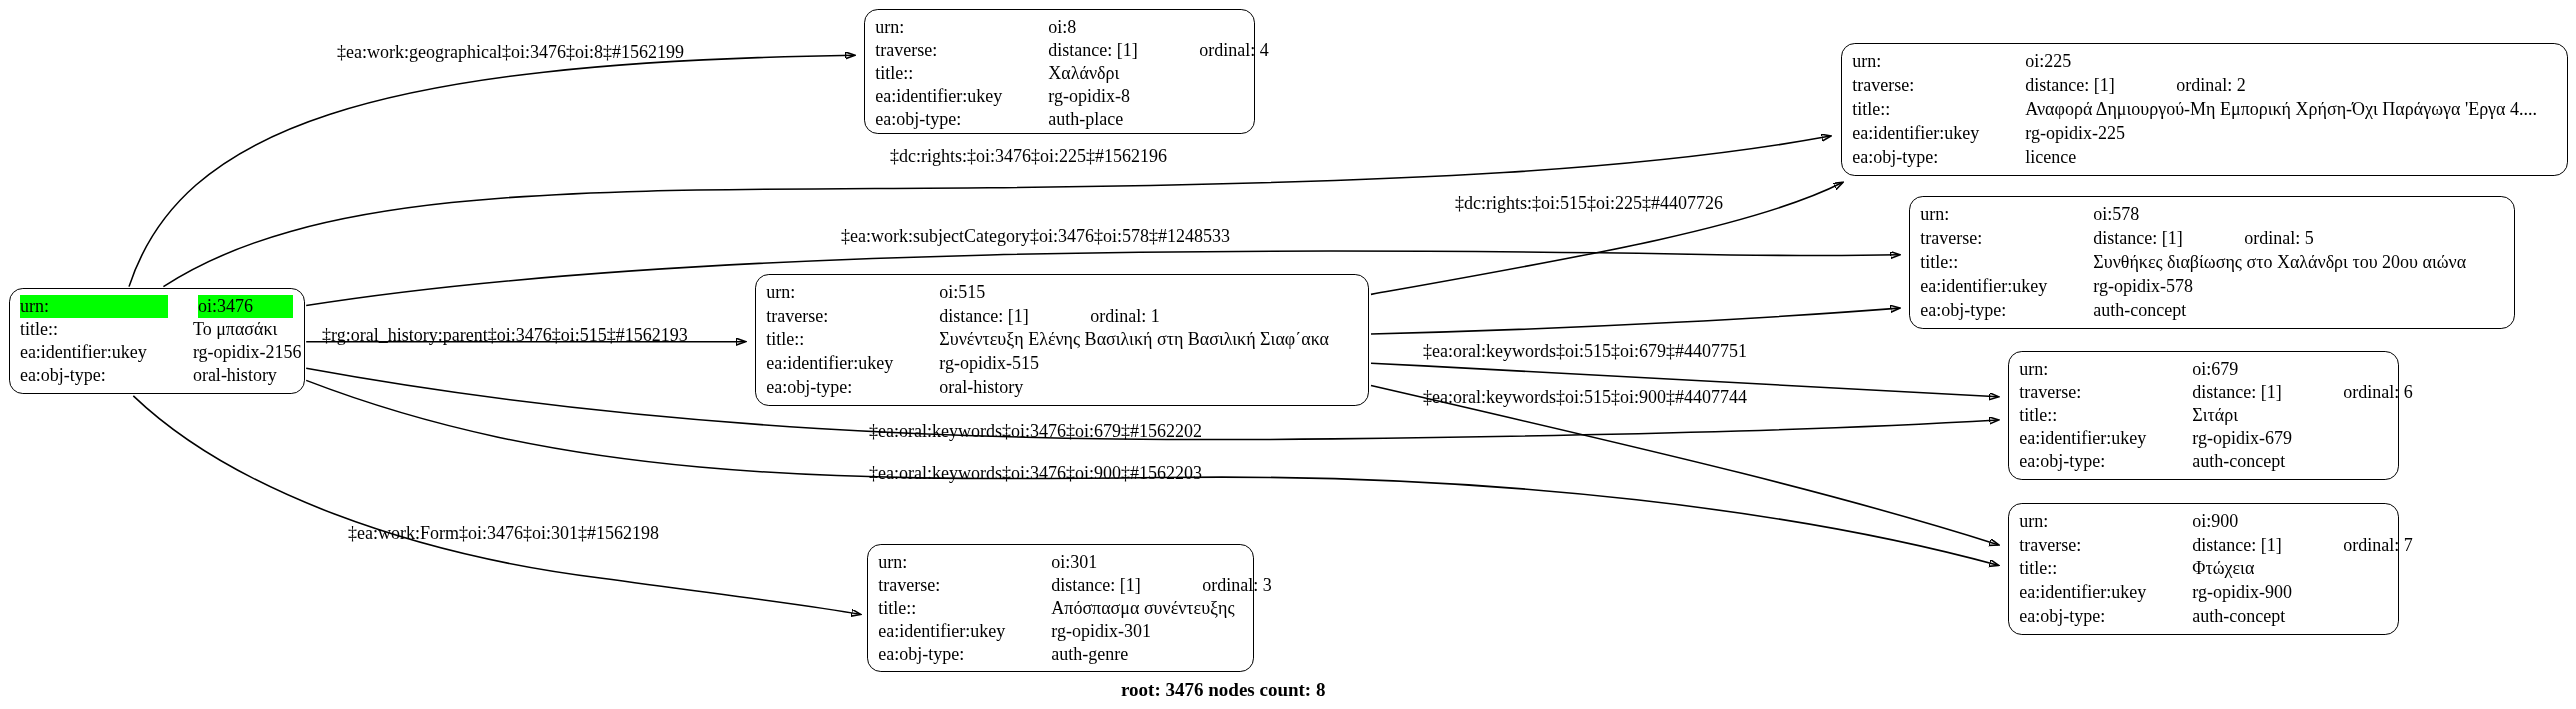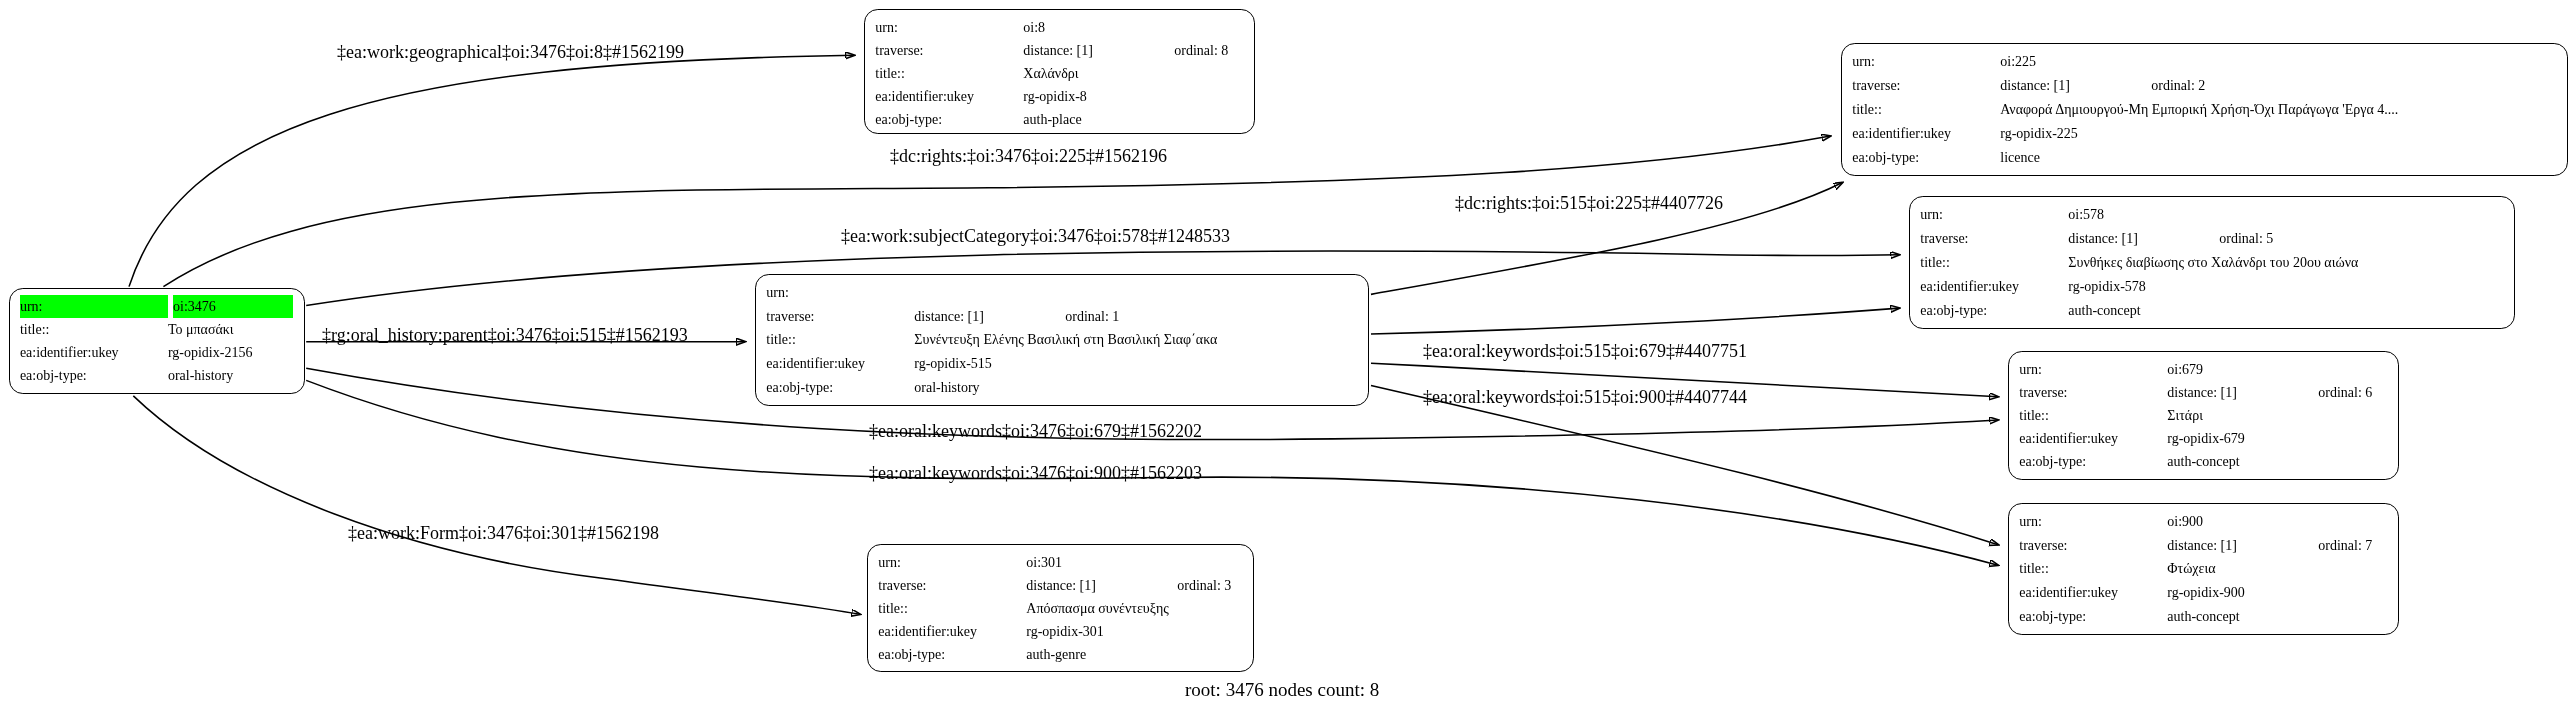--- a/index.html
+++ b/index.html
@@ -8,21 +8,21 @@
     font-family:"Liberation Serif","DejaVu Serif",serif; color:#000;
     overflow:hidden;
   }
   .edge-layer { position:absolute; left:0; top:0; width:2576px; height:710px; }
   .edge-layer path { fill:none; stroke:#000; stroke-width:1.8px; }
   .node {
     position:absolute; background:#fff; border:1.7px solid #000; border-radius:13.8px;
     box-sizing:border-box; padding:6px 10.3px;
     display:flex; flex-direction:column; justify-content:space-around;
   }
-  .row { display:flex; align-items:center; font-size:14px; line-height:23px; white-space:nowrap; }
+  .row { display:flex; align-items:center; font-size:18px; line-height:23px; white-space:nowrap;gap:25px; }
   .row .k { width:148px; flex:none; }
   .row .v { flex:1; }
   .trav { display:flex; }
   .trav .dist { width:151px; flex:none; }
   .hl { background:#00ff00; }
   .row.urnrow .k.hl { margin-right:5.2px; }
   .edge-label {
     position:absolute; font-size:18px; white-space:nowrap; color:#000;
   }
   .caption {
@@ -85,21 +85,21 @@
 
   <div class="node" style="left:864px; top:8.6px; width:391px; height:125px;">
     <div class="row">
       <span class="k">urn:</span>
       <span class="v">oi:8</span>
     </div>
     <div class="row">
       <span class="k">traverse:</span>
       <span class="v trav">
         <span class="dist">distance: [1]</span>
-        <span>ordinal: 8</span>
+        <span>ordinal: 4</span>
       </span>
     </div>
     <div class="row">
       <span class="k">title::</span>
       <span class="v">Χαλάνδρι</span>
     </div>
     <div class="row">
       <span class="k">ea:identifier:ukey</span>
       <span class="v">rg-opidix-8</span>
     </div>
@@ -157,20 +157,21 @@
     </div>
     <div class="row">
       <span class="k">ea:obj-type:</span>
       <span class="v">auth-concept</span>
     </div>
   </div>
 
   <div class="node" style="left:755px; top:274px; width:614px; height:132px;">
     <div class="row">
       <span class="k">urn:</span>
+      <span class="v">oi:515</span>
     </div>
     <div class="row">
       <span class="k">traverse:</span>
       <span class="v trav">
         <span class="dist">distance: [1]</span>
         <span>ordinal: 1</span>
       </span>
     </div>
     <div class="row">
       <span class="k">title::</span>
@@ -257,16 +258,16 @@
     <div class="row">
       <span class="k">ea:identifier:ukey</span>
       <span class="v">rg-opidix-301</span>
     </div>
     <div class="row">
       <span class="k">ea:obj-type:</span>
       <span class="v">auth-genre</span>
     </div>
   </div>
 
-  <div class="caption" style="left:1185px; top:679px;">root: 3476 nodes count: 8</div>
+  <div class="caption" style="left:1121px; top:679px;font-weight:bold;">root: 3476 nodes count: 8</div>
 
 </div>
 
 
 </body></html>

